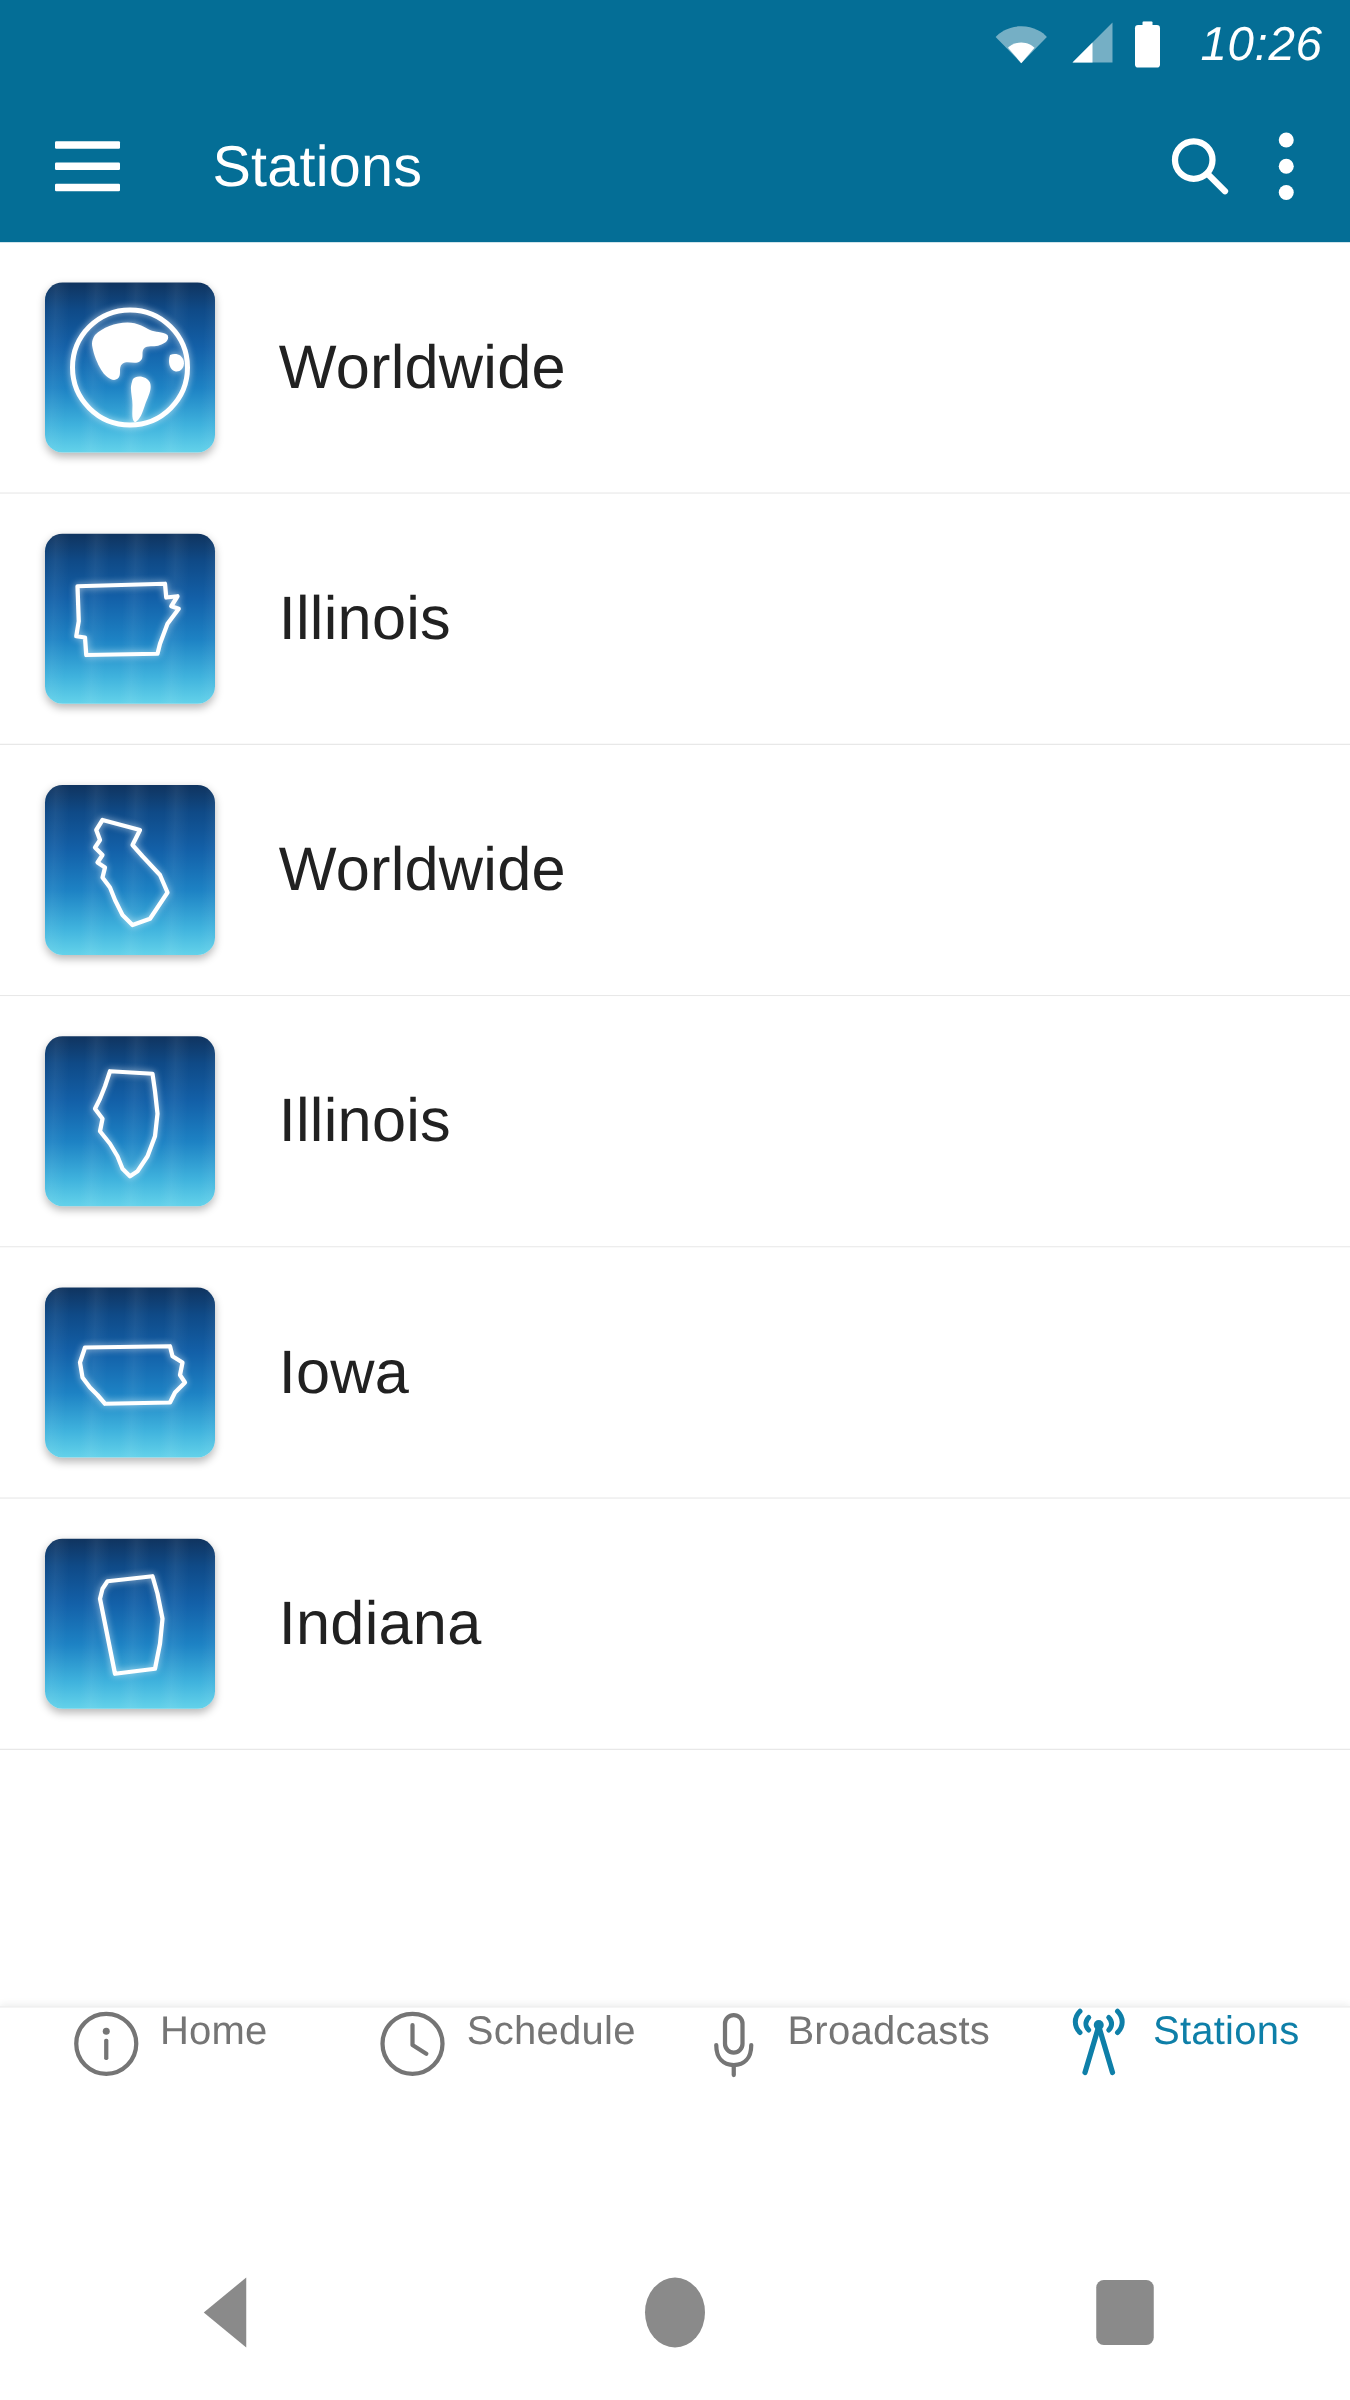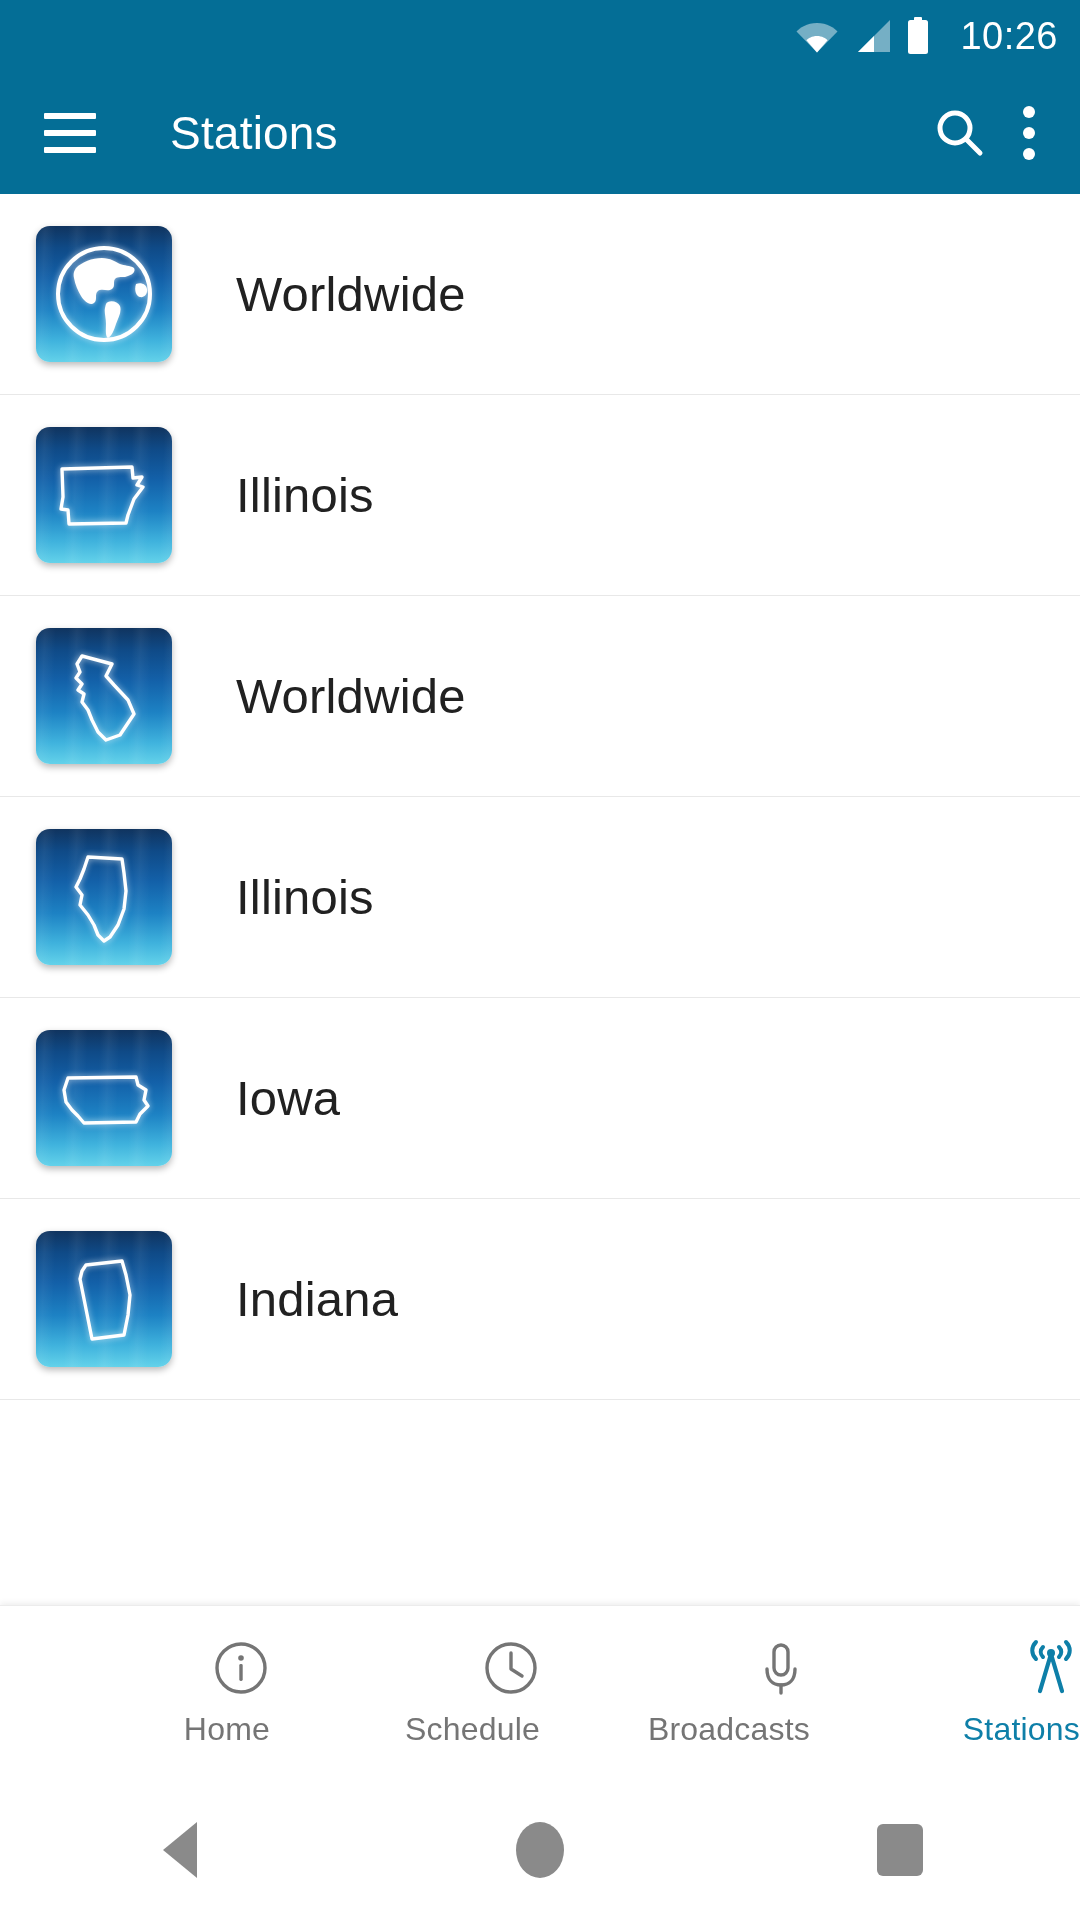--- a/index.html
+++ b/index.html
@@ -11,21 +11,21 @@
   }
   #screen { position: relative; width: 1080px; height: 1920px; background:#fff; }
 
   
   .status-bar {
     position: absolute; top:0; left:0; width:1080px; height:72px;
     background: var(--brand, #046E96);
     display:flex; align-items:center; justify-content:flex-end;
     padding-right: 22px;
   }
-  .status-icons { display:flex; align-items:center; gap:14px; }
+  .status-icons { display:flex; align-items:flex-start; gap:14px;font-style:italic; }
   .sb-icon { display:block; }
   .status-time {
     color:#ffffff; font-size:38px; font-weight:400; letter-spacing:0.5px;
     margin-left:16px; line-height:1; font-family:"Liberation Sans", sans-serif;
   }
 
   
   .app-bar {
     position:absolute; top:72px; left:0; width:1080px; height:122px;
     background: var(--brand, #046E96);
@@ -67,34 +67,34 @@
   .tile::after{
     content:""; position:absolute; inset:0; border-radius:14px;
     background: repeating-linear-gradient(92deg,
        rgba(255,255,255,0.00) 0px, rgba(255,255,255,0.055) 9px,
        rgba(255,255,255,0.00) 20px, rgba(255,255,255,0.00) 32px);
     pointer-events:none;
   }
   .tile svg { position:relative; display:block; width:100%; height:100%; z-index:2; }
   .tile svg path, .tile svg circle, .tile svg ellipse { filter: drop-shadow(0 0 3px rgba(255,255,255,0.65)); }
   .row-label {
-    margin-left:64px; font-size:49px; color:#212121; font-weight:400;
+    margin-left:51px; font-size:49px; color:#212121; font-weight:400;
     letter-spacing:0.2px; white-space:nowrap;
   }
 
   
   .tab-bar {
     position:absolute; top:1605px; left:0; width:1080px; height:175px;
     background:#ffffff; display:flex; align-items:center;
     border-top:1px solid #ececec;
     box-shadow: 0 -2px 6px rgba(0,0,0,0.07);
   }
   .tab {
     flex:1 1 0; height:100%;
-    display:flex; flex-direction:column; align-items:flex-end; justify-content:center;
+    display:flex; flex-direction:row; align-items:flex-start; justify-content:center;
     gap:14px; cursor:pointer;
   }
   .tab-label { font-size:32px; color:#757575; letter-spacing:0.2px; }
   .tab.active .tab-label { color:#0E7FA8; }
 
   
   .nav-bar {
     position:absolute; top:1780px; left:0; width:1080px; height:140px;
     background:#ffffff; display:flex; align-items:center; justify-content:space-around;
   }

